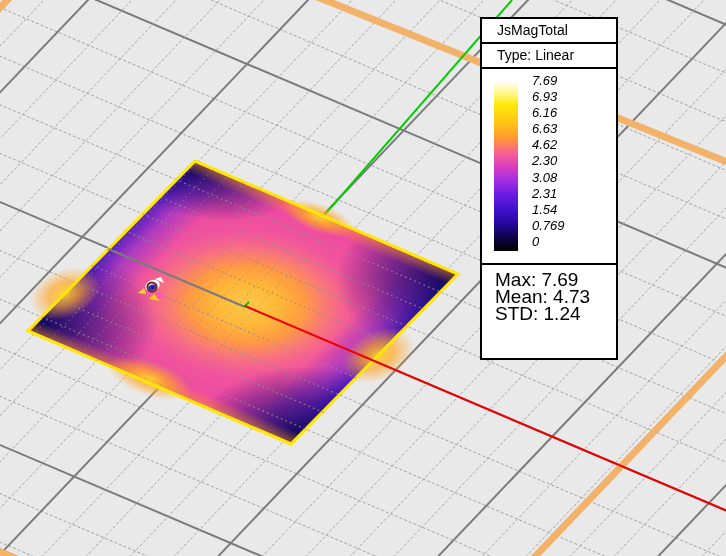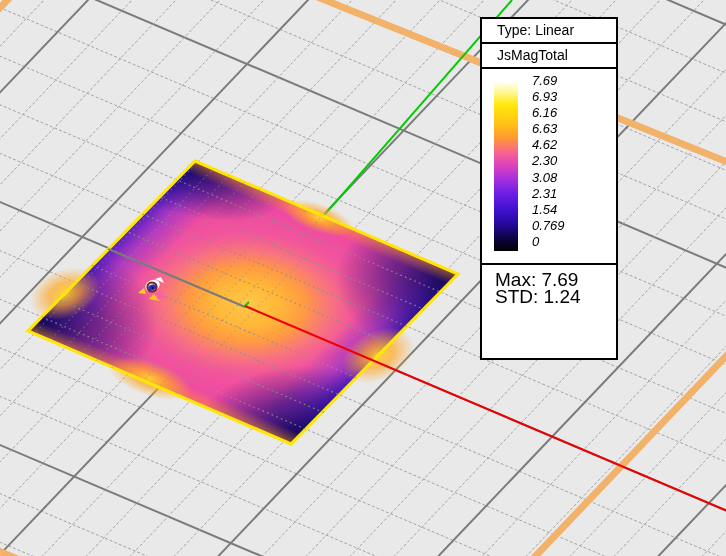--- a/index.html
+++ b/index.html
@@ -211,36 +211,37 @@
     <circle cx="0" cy="0" r="4.6" fill="none" stroke="#7a1f12" stroke-width="2"></circle>
     <ellipse cx="0" cy="0.5" rx="4" ry="3" transform="rotate(-20)" fill="#2a30cf"></ellipse>
     <circle cx="0.6" cy="0.8" r="1.2" fill="#131060"></circle>
   </g>
 
   <line x1="244" y1="307" x2="249" y2="302" stroke-width="2" id="yaxisTip" stroke="#00cc00"></line>
   <line id="xaxis" x1="245" y1="306" x2="732" y2="513" stroke-width="2" stroke="#ee0000"></line>
 </svg>
 
 <div class="legend">
+  <div class="cell title-cell">JsMagTotal</div>
   <div class="cell type-cell">Type: Linear</div>
-  <div class="cell title-cell">JsMagTotal</div>
   <div class="cell bar-cell">
     <div class="colorbar" id="colorbar" style="background: linear-gradient(rgb(255, 255, 255) 0%, rgb(255, 247, 140) 7%, rgb(255, 233, 10) 14%, rgb(255, 199, 19) 24%, rgb(255, 156, 46) 33%, rgb(249, 99, 143) 42%, rgb(220, 63, 190) 50%, rgb(165, 47, 224) 58%, rgb(110, 31, 227) 66%, rgb(67, 18, 210) 75%, rgb(37, 8, 158) 84%, rgb(14, 3, 71) 92%, rgb(0, 0, 0) 100%);"></div>
     <div class="ticks" id="ticks">
           <div>7.69</div>
           <div>6.93</div>
           <div>6.16</div>
           <div>6.63</div>
           <div>4.62</div>
           <div>2.30</div>
           <div>3.08</div>
           <div>2.31</div>
           <div>1.54</div>
           <div>0.769</div>
           <div>0</div>
         </div>
   </div>
   <div class="stats" id="stats">
         <div>Max: 7.69</div>
+        <div>Mean: 4.73</div>
         <div>STD: 1.24</div>
       </div>
 </div>
 </div>
 
 </body></html>

